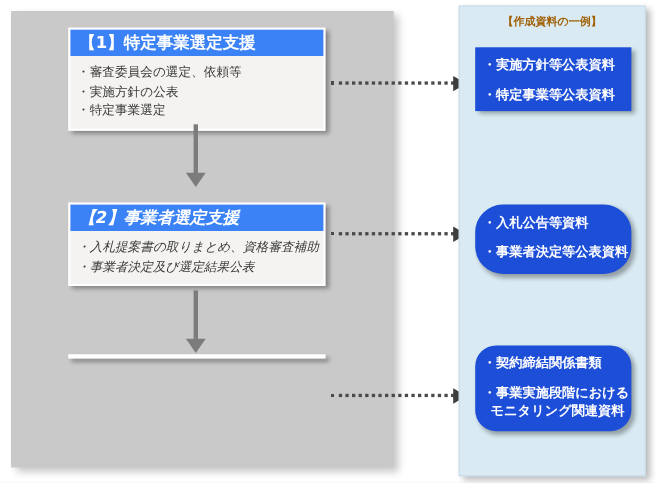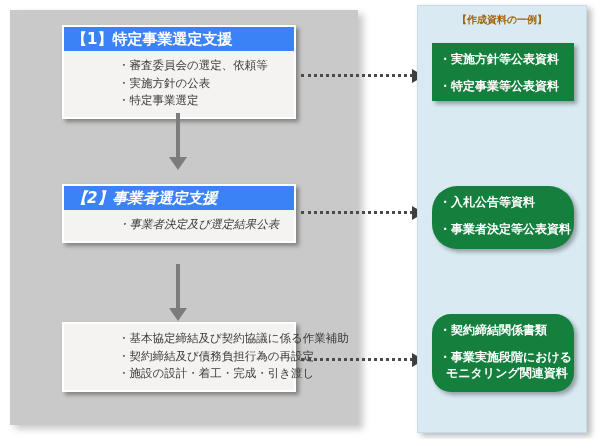--- a/index.html
+++ b/index.html
@@ -26,21 +26,21 @@
   .step-box.s3{top:322px;}
   .step-header{
     background:#3b82f6;color:#ffffff;
     font-weight:bold;font-size:15px;line-height:24px;height:24px;
     padding-left:8px;white-space:nowrap;overflow:hidden;
   }
   .step-body{
     background:#f4f3f1;padding:6px 4px 7px 6px;
   }
   .step-item{
-    font-size:11.5px;line-height:17.5px;color:#3a3a3a;white-space:nowrap;margin-left:48px;
+    font-size:11.5px;line-height:17.5px;color:#3a3a3a;white-space:nowrap;
   }
   
   .v-arrow{position:absolute;left:0;top:0;}
   .v-stem{position:absolute;width:4px;background:#7c7c7c;}
   .v-head{position:absolute;width:0;height:0;
     border-left:9px solid transparent;border-right:9px solid transparent;
     border-top:13px solid #7c7c7c;}
   #varrow1 .v-stem{left:176px;top:113px;height:45px;}
   #varrow1 .v-head{left:169px;top:157px;}
   #varrow2 .v-stem{left:176px;top:264px;height:45px;}
@@ -59,21 +59,21 @@
     background:#d9eaf3;border:1px solid #c6dcea;box-sizing:border-box;
     box-shadow:4px 3px 6px rgba(0,0,0,0.28);
   }
   .blue-title{
     position:absolute;left:417px;top:13px;width:170px;
     text-align:center;font-size:10px;font-weight:bold;color:#a16207;
     white-space:nowrap;
   }
   .doc-box{
     position:absolute;left:432px;width:142px;
-    background:#15803d;color:#ffffff;
+    background:#1d4ed8;color:#ffffff;
     box-shadow:3px 3px 4px rgba(0,0,0,0.32);
     padding:9px 6px 6px 7px;box-sizing:border-box;
   }
   .doc-box.d1{top:43px;height:58px;}
   .doc-box.d2{top:186px;height:63px;border-radius:25px;}
   .doc-box.d3{top:314px;height:78px;border-radius:19px;}
   .doc-line{
     font-size:12px;font-weight:bold;line-height:15px;
     margin-bottom:12px;white-space:nowrap;
   }
@@ -95,35 +95,31 @@
 </div>
 
 <div class="v-arrow" id="varrow1">
   <div class="v-stem"></div>
   <div class="v-head"></div>
 </div>
 
 <div class="step-box s2">
   <div class="step-header">【2】事業者選定支援</div>
   <div class="step-body">
+    <div class="step-item">・入札提案書の取りまとめ、資格審査補助</div>
     <div class="step-item">・事業者決定及び選定結果公表</div>
   </div>
 </div>
 
 <div class="v-arrow" id="varrow2">
   <div class="v-stem"></div>
   <div class="v-head"></div>
 </div>
 
 <div class="step-box s3">
-  <div class="step-body">
-    <div class="step-item">・基本協定締結及び契約協議に係る作業補助</div>
-    <div class="step-item">・契約締結及び債務負担行為の再設定</div>
-    <div class="step-item">・施設の設計・着工・完成・引き渡し</div>
-  </div>
 </div>
 
 <div id="darrow1">
   <div class="dot-line"></div>
   <div class="dot-head"></div>
 </div>
 <div id="darrow2">
   <div class="dot-line"></div>
   <div class="dot-head"></div>
 </div>

